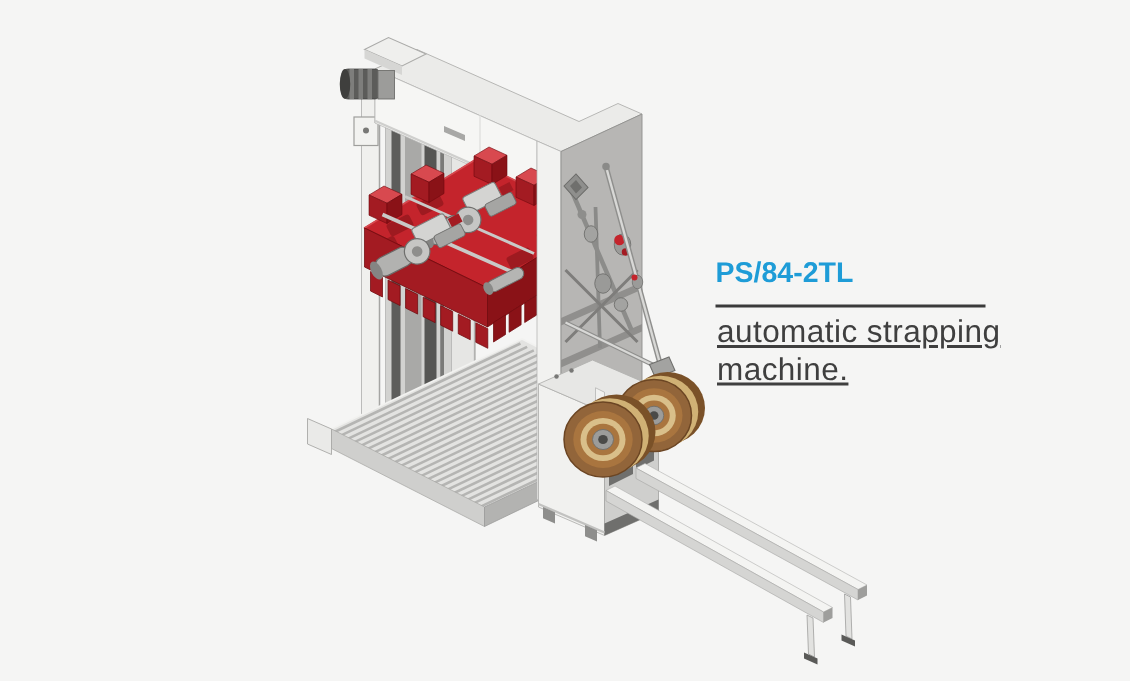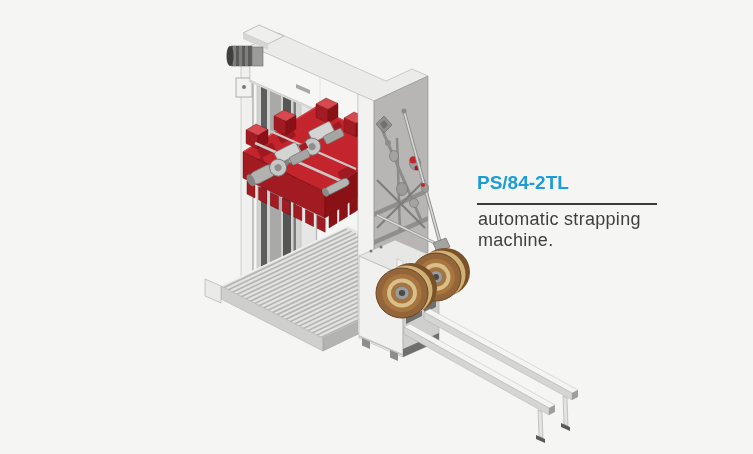--- a/index.html
+++ b/index.html
@@ -12,22 +12,22 @@
   .caption{position:absolute;left:477px;top:173px;width:220px;}
   .caption-title{
     margin:0;font-size:19px;font-weight:bold;line-height:1.1;
     color:var(--c-accent_blue,#1e9cd7);letter-spacing:0px;
   }
   .caption-divider{
     width:180px;height:0;border-top:2px solid var(--c-divider_dark,#3a3a3a);
     margin-top:9px;
   }
   .caption-desc{
-    margin:4px 0 0 1px;font-size:18px;line-height:1.2;
-    color:var(--c-text_dark,#3f3f3f);letter-spacing:0.3px;
+    margin:4px 0 0 1px;font-size:21px;line-height:1.2;
+    color:var(--c-text_dark,#3f3f3f);letter-spacing:0.3px;text-decoration:underline;
   }
 </style>
 </head>
 <body>
 
 <div class="stage">
 
   <svg viewBox="0 0 753 454" width="753" height="454">
 
     <g>

